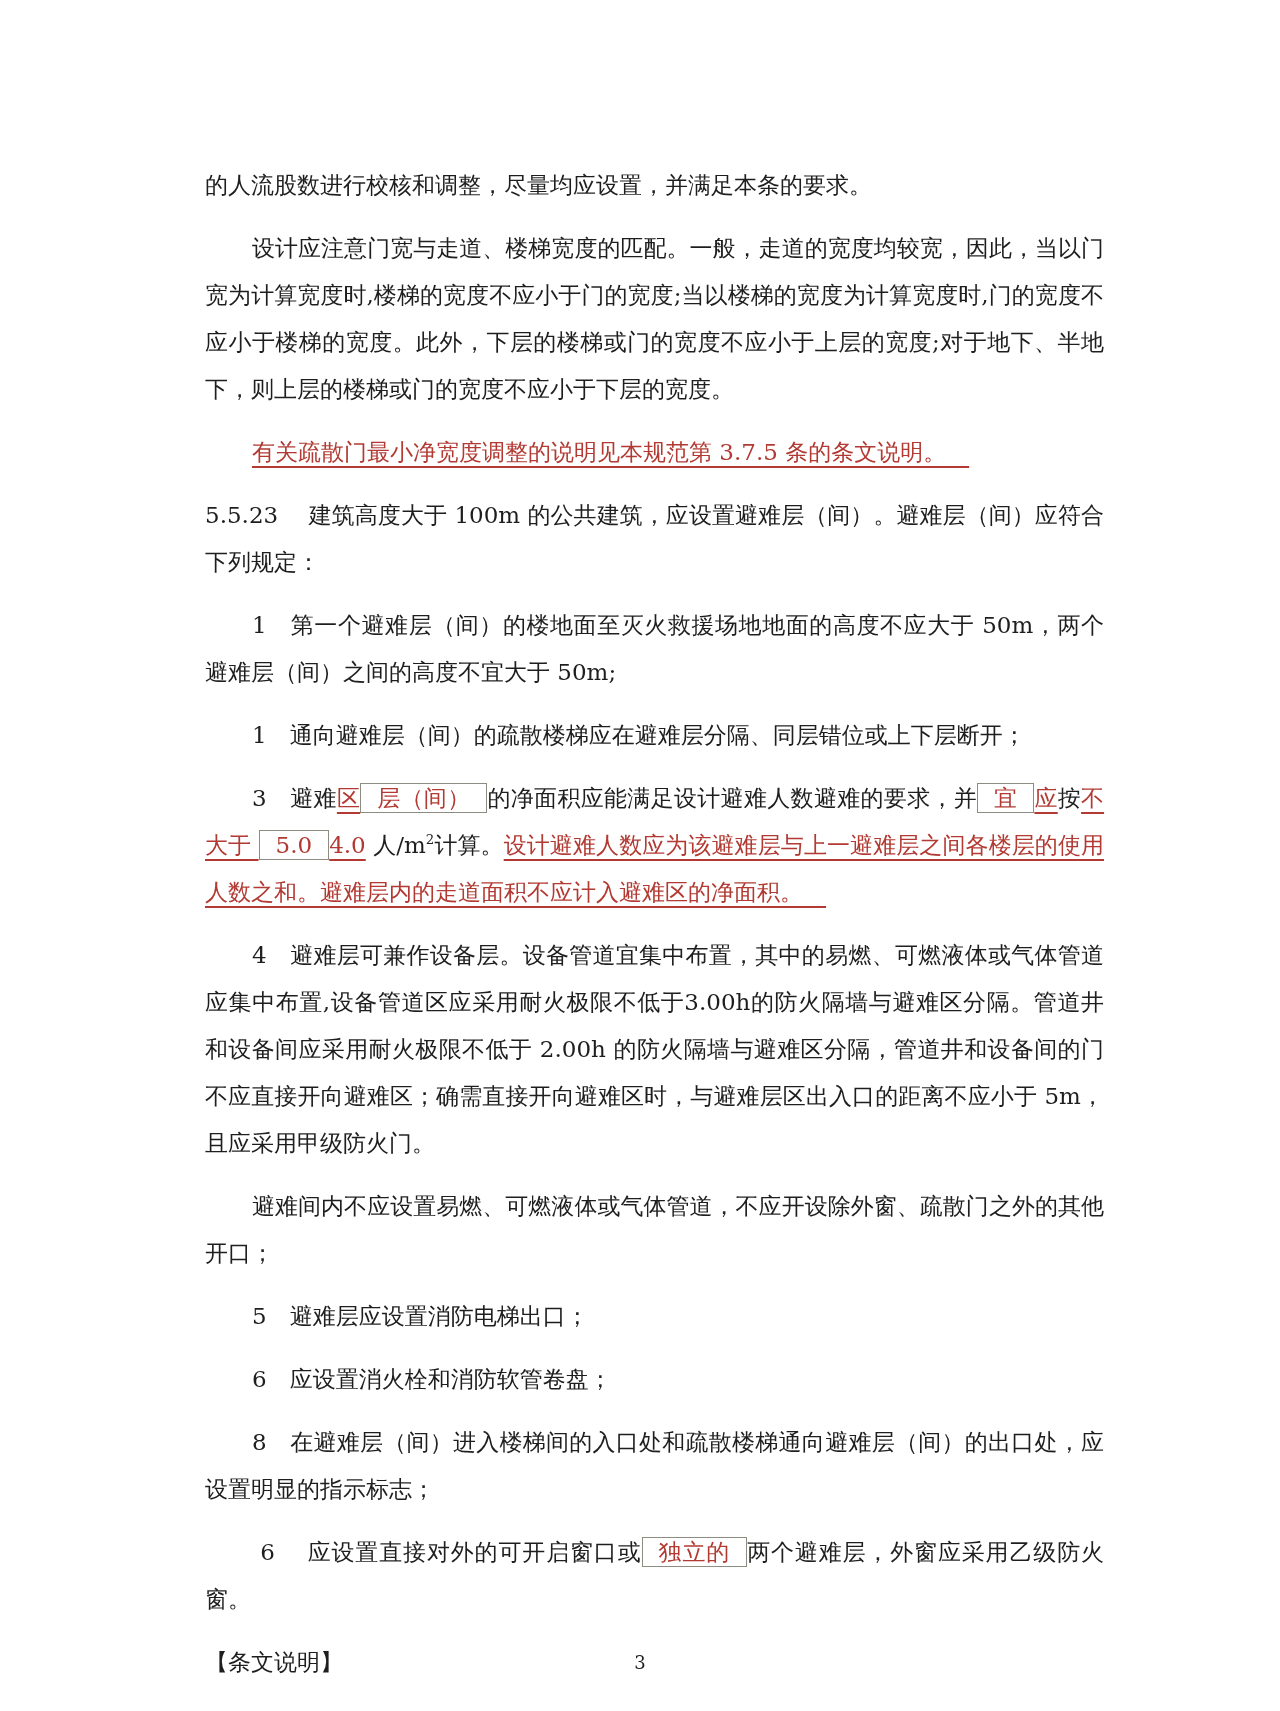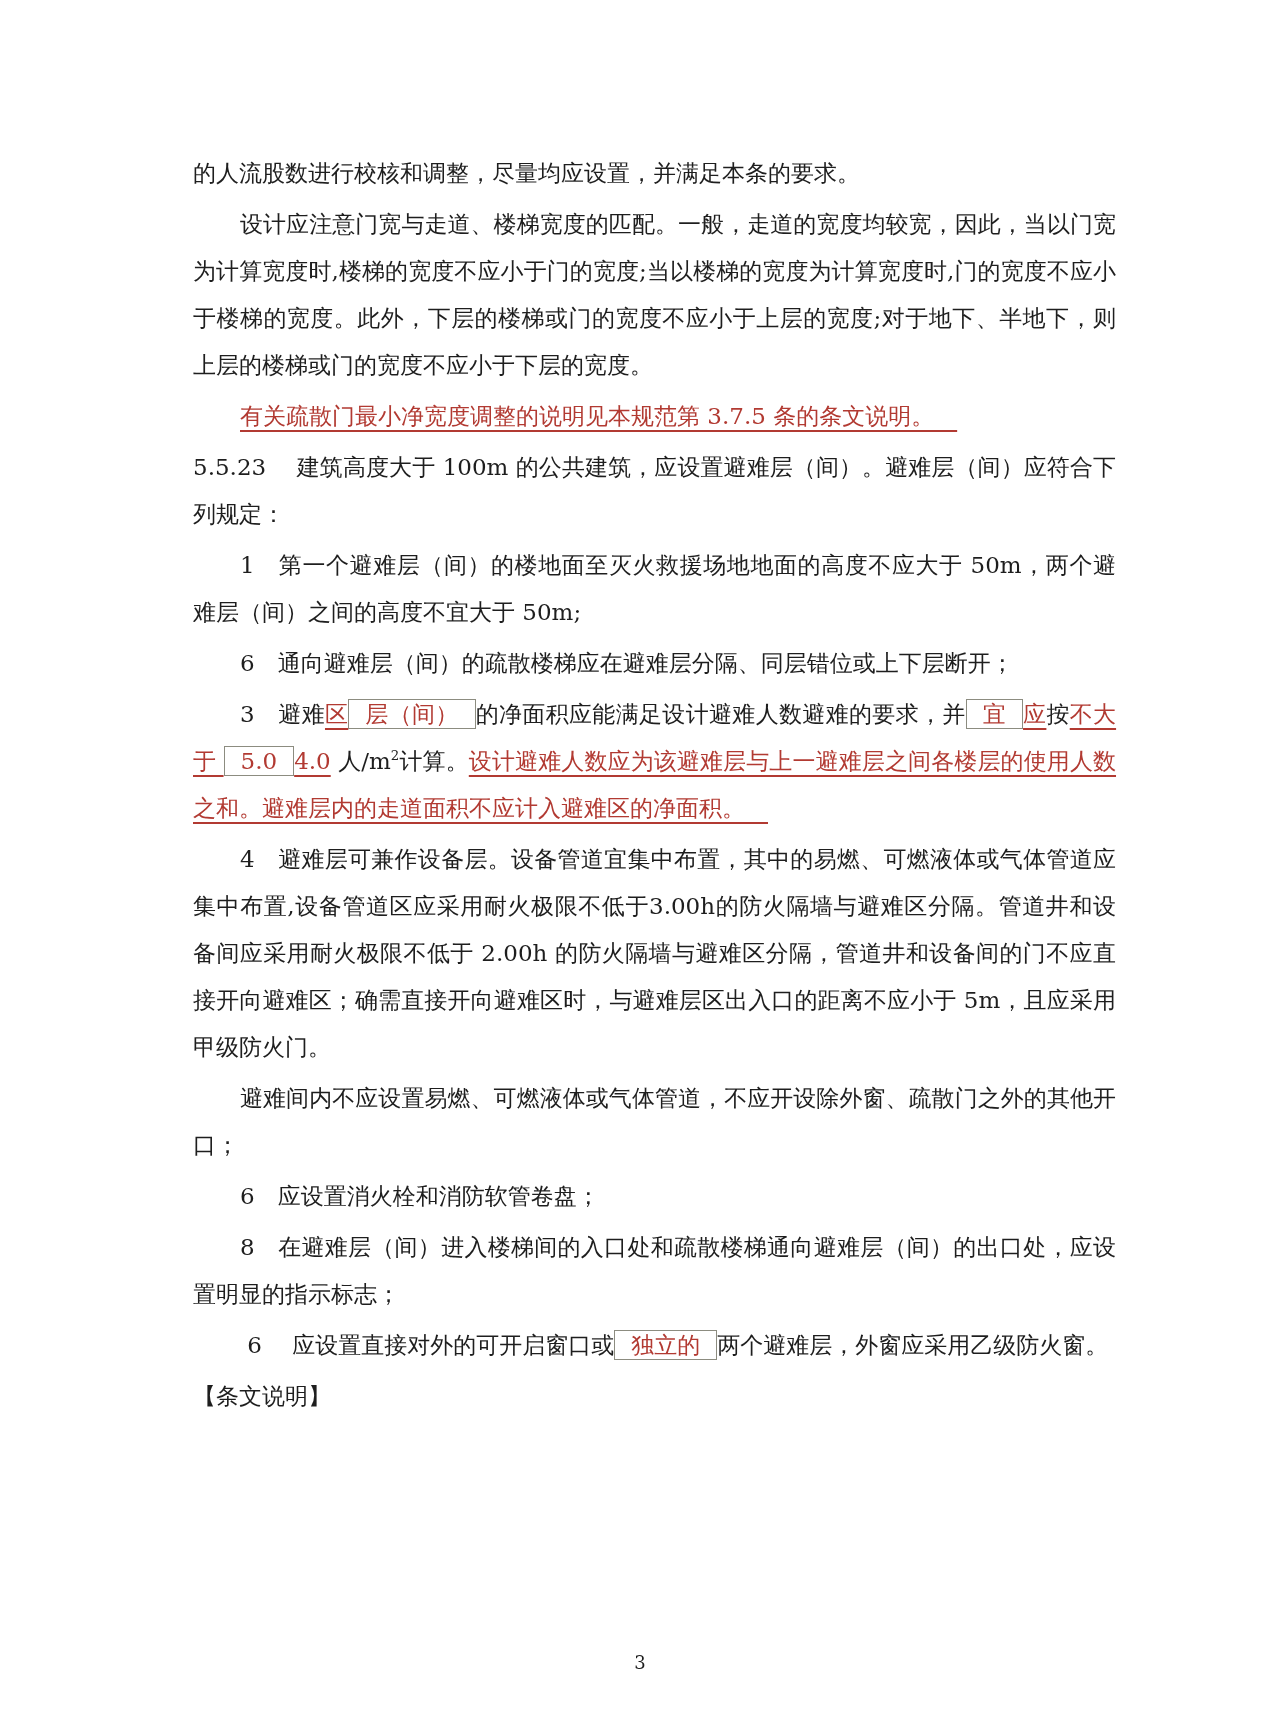--- a/index.html
+++ b/index.html
@@ -12,21 +12,21 @@
   body{
     width:1280px;height:1711px;position:relative;overflow:hidden;
     font-family:"DejaVu Serif","Liberation Serif",serif;
     background:var(--paper);
   }
   .doc-content{
     position:absolute;left:189px;top:146px;width:931px;
     font-size:23px;line-height:47px;color:var(--ink);
     text-align:justify;text-justify:inter-ideograph;
   }
-  p.para{margin:4px;padding:0;}
+  p.para{margin:16px;padding:0;}
   p.para.indent{text-indent:47px;}
   .run{white-space:pre-wrap;}
   .run.red{color:var(--red);}
   .run.ul{
     text-decoration:underline;
     text-decoration-color:var(--red);
     text-decoration-thickness:2px;
     text-underline-offset:6px;
   }
   .run.boxed{
@@ -46,23 +46,24 @@
 </head>
 <body>
 
 <div class="doc-page">
   <div class="doc-content" id="doc-content">
       <p class="para"><span class="run">的人流股数进行校核和调整，尽量均应设置，并满足本条的要求。</span></p>
       <p class="para indent"><span class="run">设计应注意门宽与走道、楼梯宽度的匹配。一般，走道的宽度均较宽，因此，当以门宽为计算宽度时,楼梯的宽度不应小于门的宽度;当以楼梯的宽度为计算宽度时,门的宽度不应小于楼梯的宽度。此外，下层的楼梯或门的宽度不应小于上层的宽度;对于地下、半地下，则上层的楼梯或门的宽度不应小于下层的宽度。</span></p>
       <p class="para indent"><span class="run red ul">有关疏散门最小净宽度调整的说明见本规范第 3.7.5 条的条文说明。　</span></p>
       <p class="para"><span class="run">5.5.23　 建筑高度大于 100m 的公共建筑，应设置避难层（间）。避难层（间）应符合下列规定：</span></p>
       <p class="para indent"><span class="run">1　第一个避难层（间）的楼地面至灭火救援场地地面的高度不应大于 50m，两个避难层（间）之间的高度不宜大于 50m;</span></p>
-      <p class="para indent"><span class="run">6　通向避难层（间）的疏散楼梯应在避难层分隔、同层错位或上下层断开；</span></p>
+      <p class="para indent"><span class="run">1　通向避难层（间）的疏散楼梯应在避难层分隔、同层错位或上下层断开；</span></p>
       <p class="para indent"><span class="run">3　避难</span><span class="run red ul">区</span><span class="run red boxed">层（间）</span><span class="run">的净面积应能满足设计避难人数避难的要求，并</span><span class="run red boxed">宜</span><span class="run red ul">应</span><span class="run">按</span><span class="run red ul">不大于 </span><span class="run red boxed">5.0</span><span class="run red ul">4.0</span><span class="run"> 人/m</span><span class="run sup">2</span><span class="run">计算。</span><span class="run red ul">设计避难人数应为该避难层与上一避难层之间各楼层的使用人数之和。避难层内的走道面积不应计入避难区的净面积。　</span></p>
       <p class="para indent"><span class="run">4　避难层可兼作设备层。设备管道宜集中布置，其中的易燃、可燃液体或气体管道应集中布置,设备管道区应采用耐火极限不低于3.00h的防火隔墙与避难区分隔。管道井和设备间应采用耐火极限不低于 2.00h 的防火隔墙与避难区分隔，管道井和设备间的门不应直接开向避难区；确需直接开向避难区时，与避难层区出入口的距离不应小于 5m，且应采用甲级防火门。</span></p>
       <p class="para indent"><span class="run">避难间内不应设置易燃、可燃液体或气体管道，不应开设除外窗、疏散门之外的其他开口；</span></p>
+      <p class="para indent"><span class="run">5　避难层应设置消防电梯出口；</span></p>
       <p class="para indent"><span class="run">6　应设置消火栓和消防软管卷盘；</span></p>
       <p class="para indent"><span class="run">8　在避难层（间）进入楼梯间的入口处和疏散楼梯通向避难层（间）的出口处，应设置明显的指示标志；</span></p>
       <p class="para indent"><span class="run"> 6　 应设置直接对外的可开启窗口或</span><span class="run red boxed">独立的</span><span class="run">两个避难层，外窗应采用乙级防火窗。</span></p>
       <p class="para"><span class="run">【条文说明】</span></p>
     </div>
   <div class="page-number">3</div>
 </div>
 
 </body></html>

